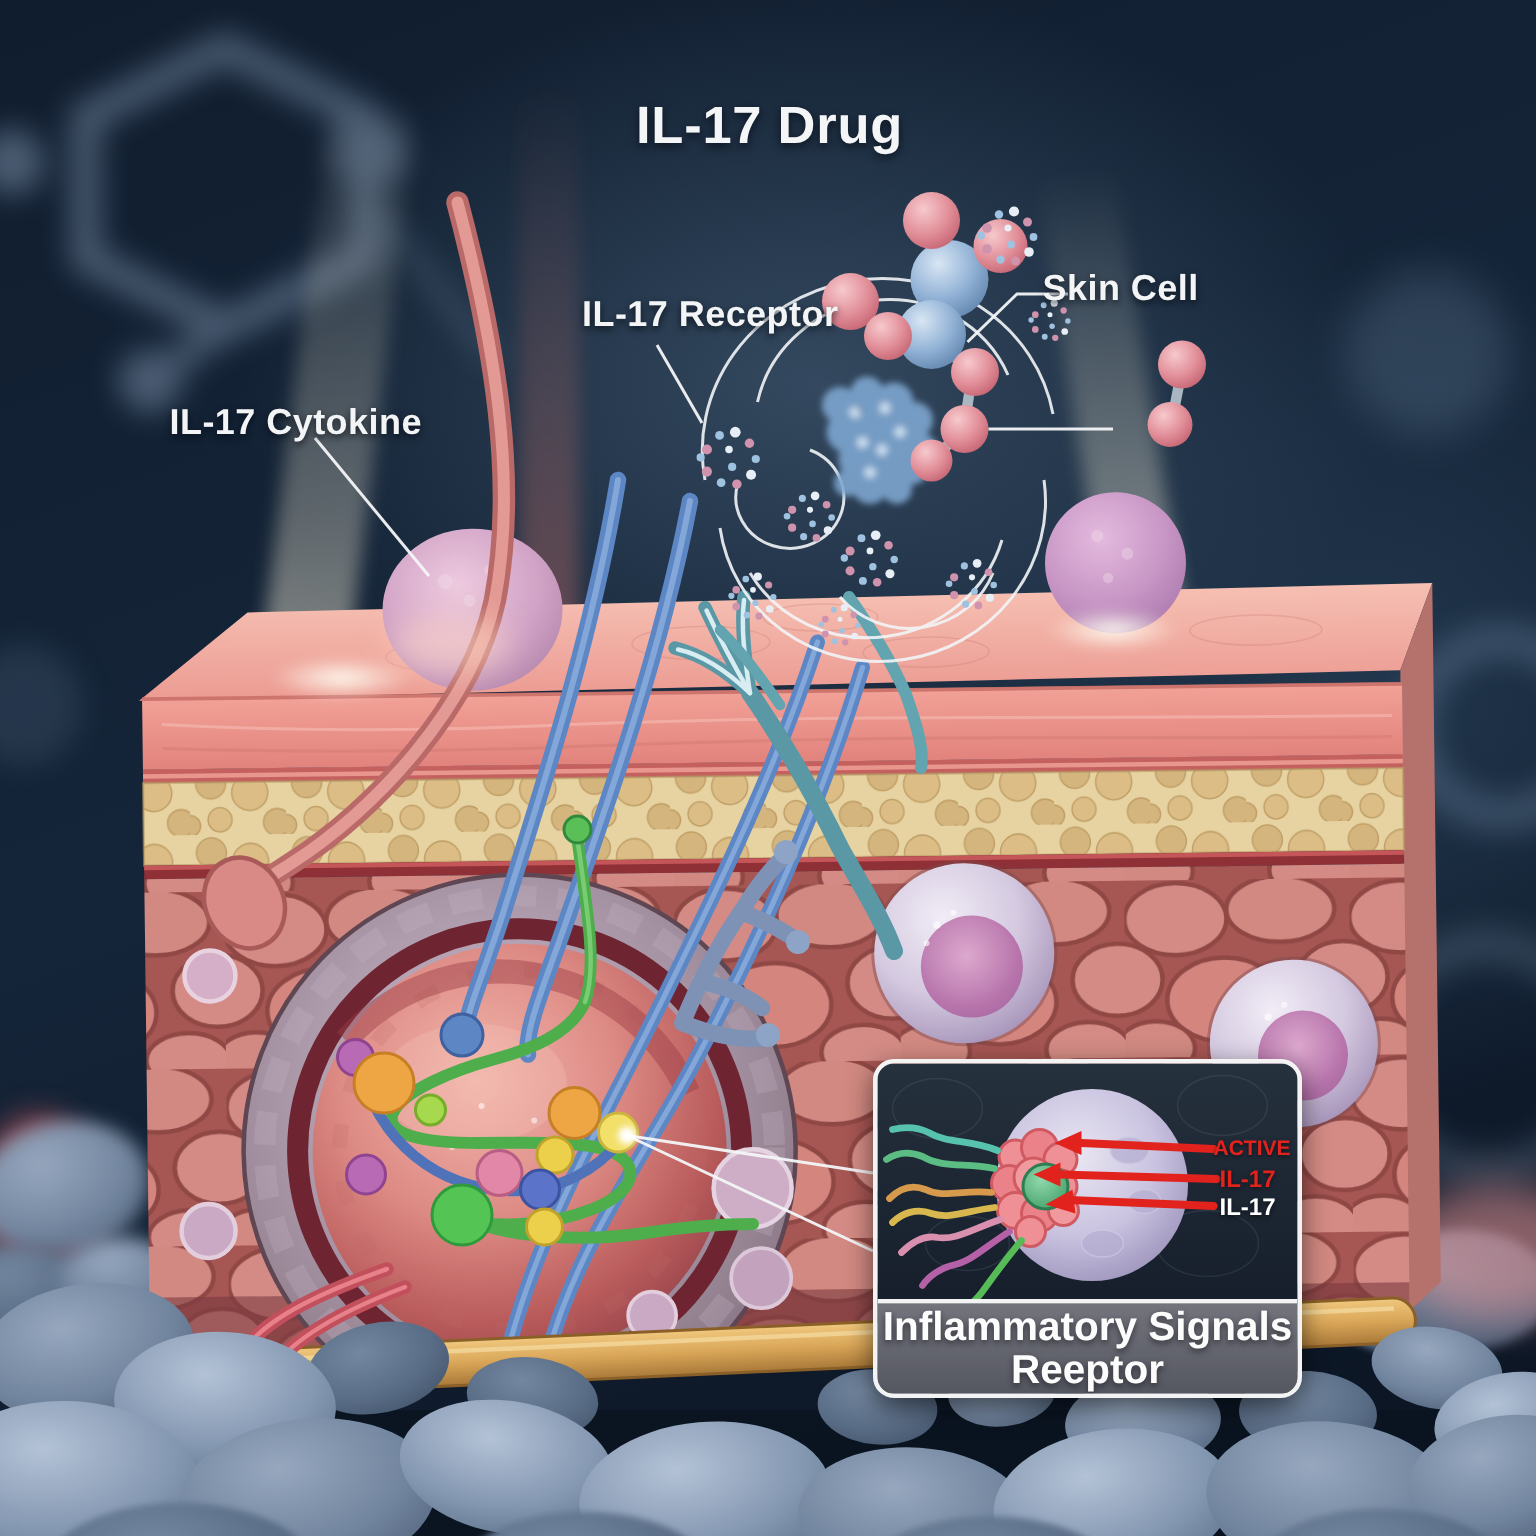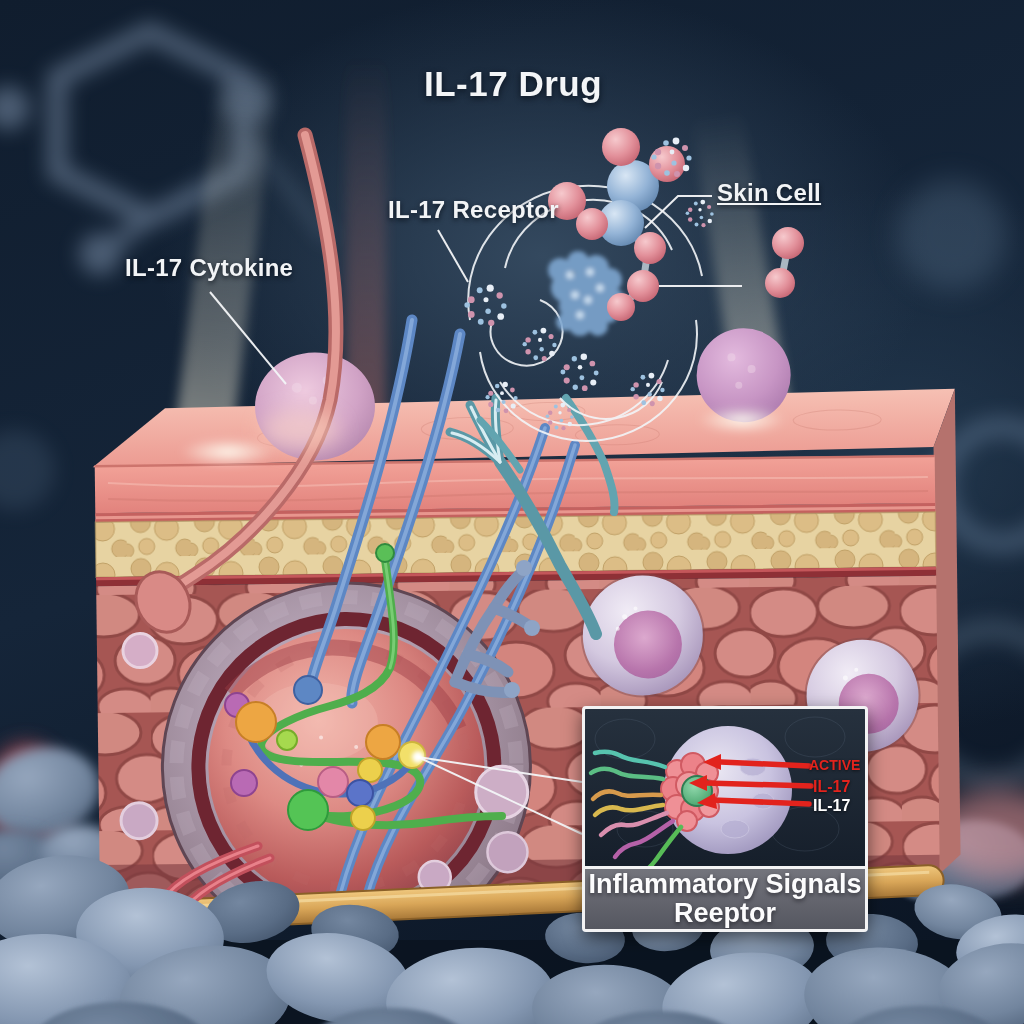--- a/index.html
+++ b/index.html
@@ -14,27 +14,27 @@
   .art{position:absolute;left:0;top:0;width:1024px;height:1024px;}
   .page-title{
     position:absolute;left:424px;top:64px;
     font-size:35px;font-weight:bold;color:#f3f5f7;letter-spacing:.5px;
     text-shadow:0 2px 6px rgba(4,10,18,.75);white-space:nowrap;
   }
   .callout{
     position:absolute;font-size:24px;font-weight:bold;color:#f2f4f6;
     letter-spacing:.3px;text-shadow:0 2px 5px rgba(4,10,18,.75);white-space:nowrap;
   }
-  .lbl-cytokine{left:113px;top:254px;margin-left:12px;}
+  .lbl-cytokine{left:113px;top:268px;}
   .lbl-receptor-left{left:344px;top:196px;margin-left:44px;}
-  .lbl-skin-cell{left:717px;top:179px;text-decoration:underline;}
+  .lbl-skin-cell{left:695px;top:179px;}
   .lbl-receptor-right{left:750px;top:265px;}
   .inset{
     position:absolute;left:582px;top:706px;width:280px;height:220px;
-    border:3px solid #f3f3f4;border-radius:4px;overflow:hidden;
+    border:3px solid #f3f3f4;border-radius:14px;overflow:hidden;
     box-shadow:0 6px 18px rgba(0,0,0,.55);
     background:linear-gradient(180deg,#26313e 0%,#161f2b 70%);
   }
   .inset-view{position:absolute;left:0;top:0;width:280px;height:157px;}
   .inset-view svg{position:absolute;left:0;top:0;}
   .inset-lbl{position:absolute;font-weight:bold;white-space:nowrap;
     text-shadow:0 1px 3px rgba(0,0,0,.6);}
   .inset-lbl.active{left:224px;top:48px;font-size:14px;color:#e2231d;}
   .inset-lbl.il17-red{left:228px;top:69px;font-size:16px;color:#e2231d;}
   .inset-lbl.il17-white{left:228px;top:88px;font-size:16px;color:#ffffff;}

